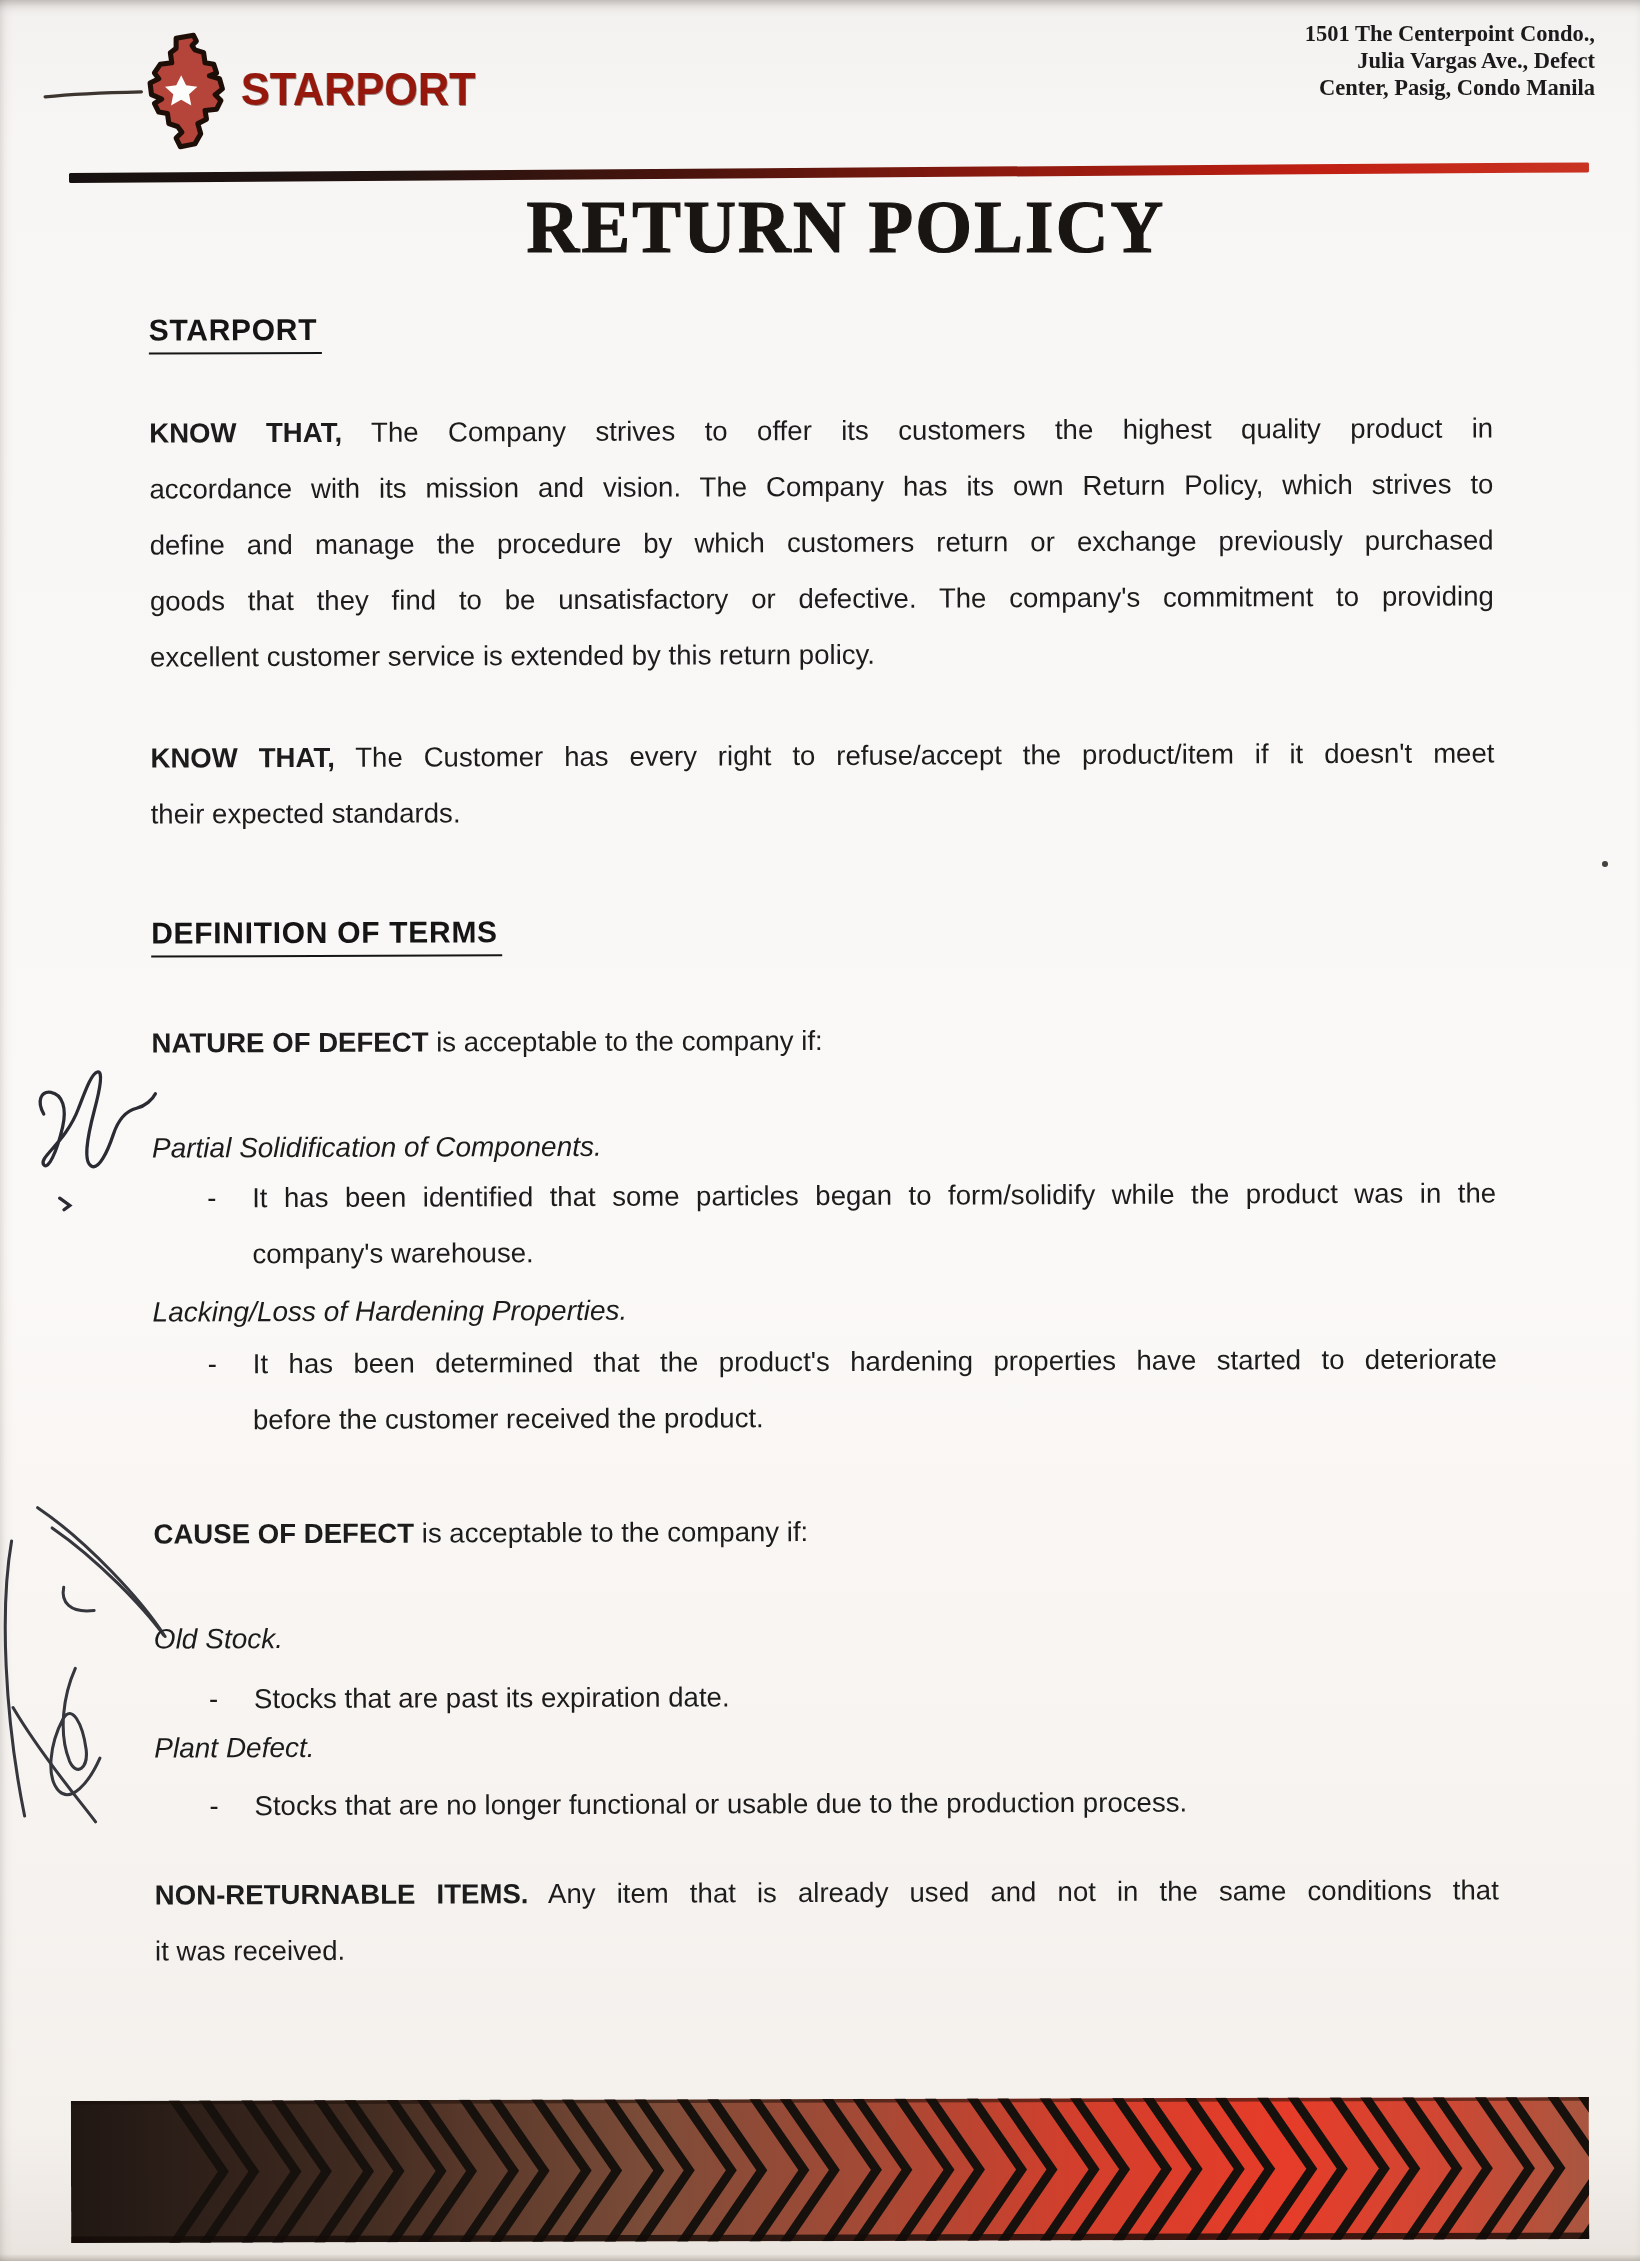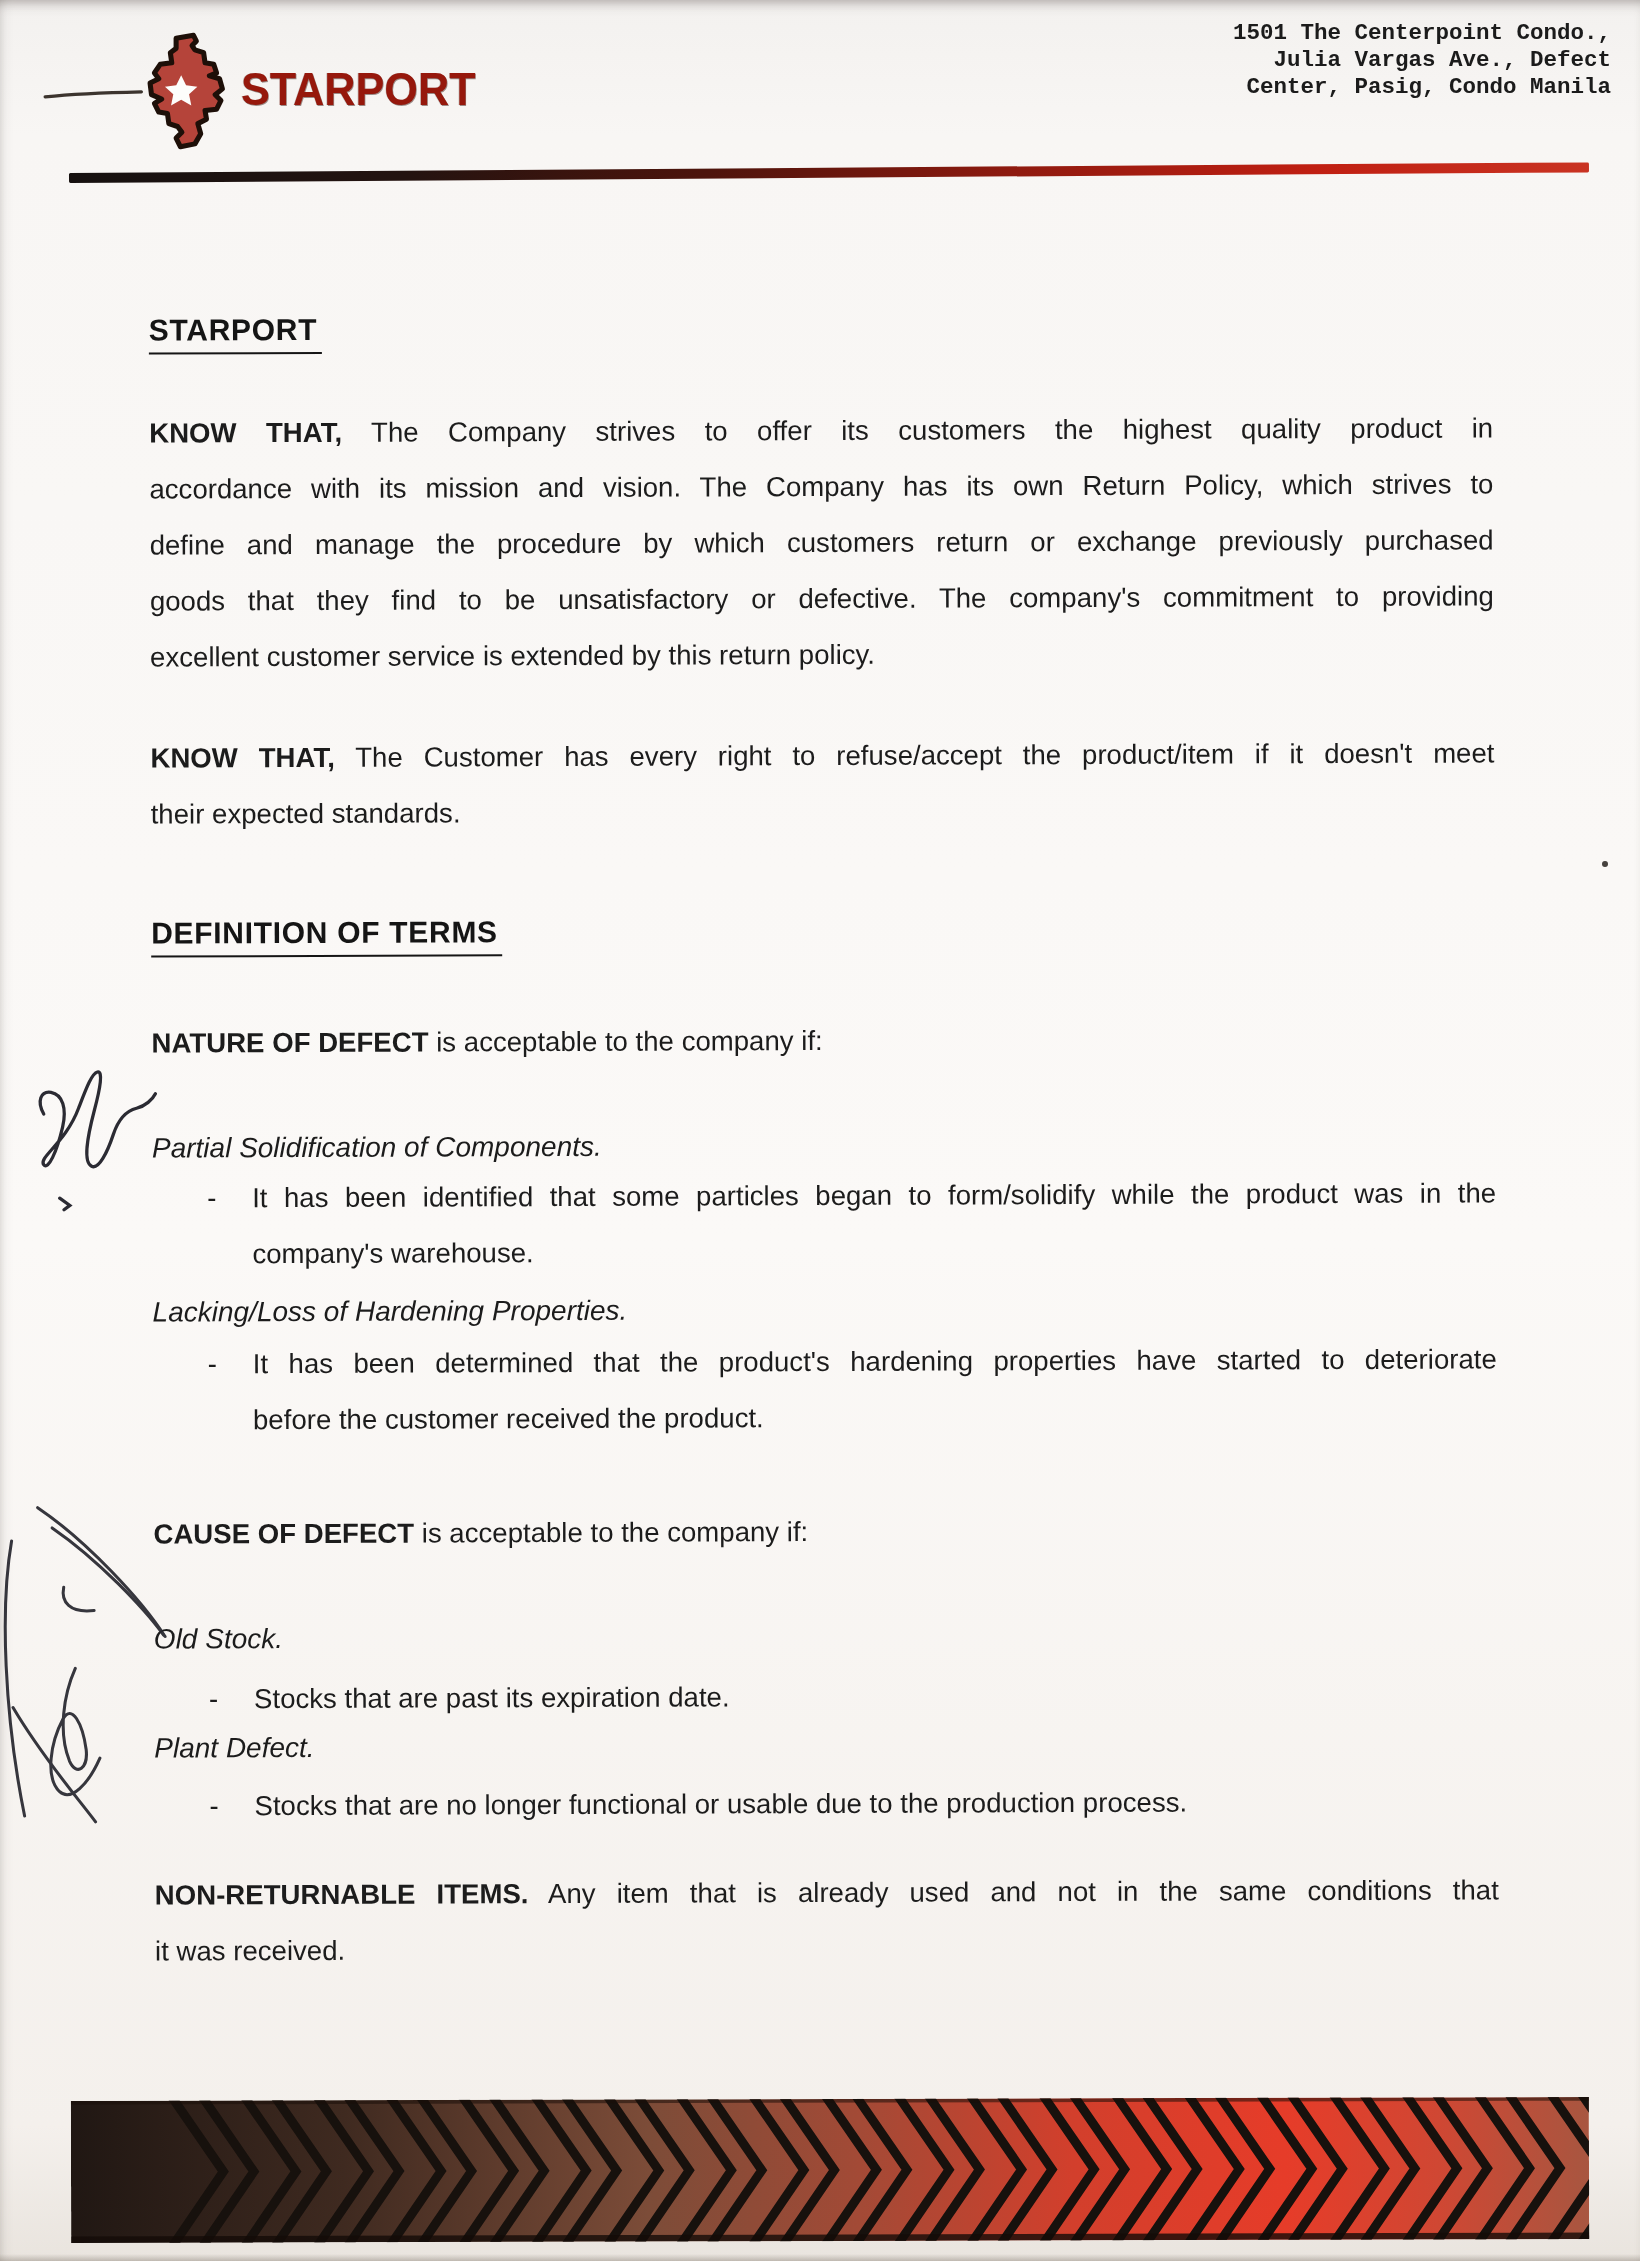--- a/index.html
+++ b/index.html
@@ -12,21 +12,21 @@
   .abs{position:absolute;}
   
   #logo-svg{left:40px;top:30.5px;width:210px;height:123px;}
   #wordmark{
     left:241px;top:62px;font-size:46px;font-weight:bold;color:#96180c;
     letter-spacing:0px;transform:scaleX(.94);transform-origin:left center;
     text-shadow:0.7px 0.7px 0 rgba(45,10,5,.45), -0.7px 0 0 rgba(45,10,5,.25);
     font-family:"Liberation Sans",sans-serif;white-space:nowrap;
   }
   #address{
-    right:29px;top:20.3px;text-align:right;font-family:Liberation Mono, monospace;
+    right:45px;top:20.3px;text-align:right;font-family:Liberation Serif, serif;
     font-weight:bold;font-size:22.5px;line-height:27px;color:#1b1b1b;
   }
   #head-rule{
     left:69px;top:173px;width:1520px;height:10.2px;border-radius:1.5px;
     background:linear-gradient(to right,#161110 0%,#231310 22%,#4d140c 42%,#8e1a0f 62%,#c01f12 82%,#c93322 100%);
     transform:rotate(-0.4deg);transform-origin:left center;
   }
   #doc-title{
     left:0;top:186px;width:1640px;padding-left:52px;box-sizing:border-box;text-align:center;
     font-family:"Liberation Serif",serif;font-weight:bold;font-size:73px;letter-spacing:2.2px;
@@ -65,20 +65,21 @@
   <div id="wordmark" class="abs">STARPORT</div>
 
   <div id="address" class="abs">
     <div>1501 The Centerpoint Condo.,</div>
     <div>Julia Vargas Ave., Defect</div>
     <div>Center, Pasig, Condo Manila</div>
   </div>
 
   <div id="head-rule" class="abs"></div>
 
+  <div id="doc-title" class="abs">RETURN POLICY</div>
 
   <div id="body-skew">
 
     <div class="block" style="top:311px;">
       <span class="uhead">STARPORT</span>
     </div>
 
     <div class="block" style="top:403px;">
       <div class="ln">
         <span class="lead">KNOW THAT,</span><span> The Company strives to offer its customers the highest quality product in</span>

